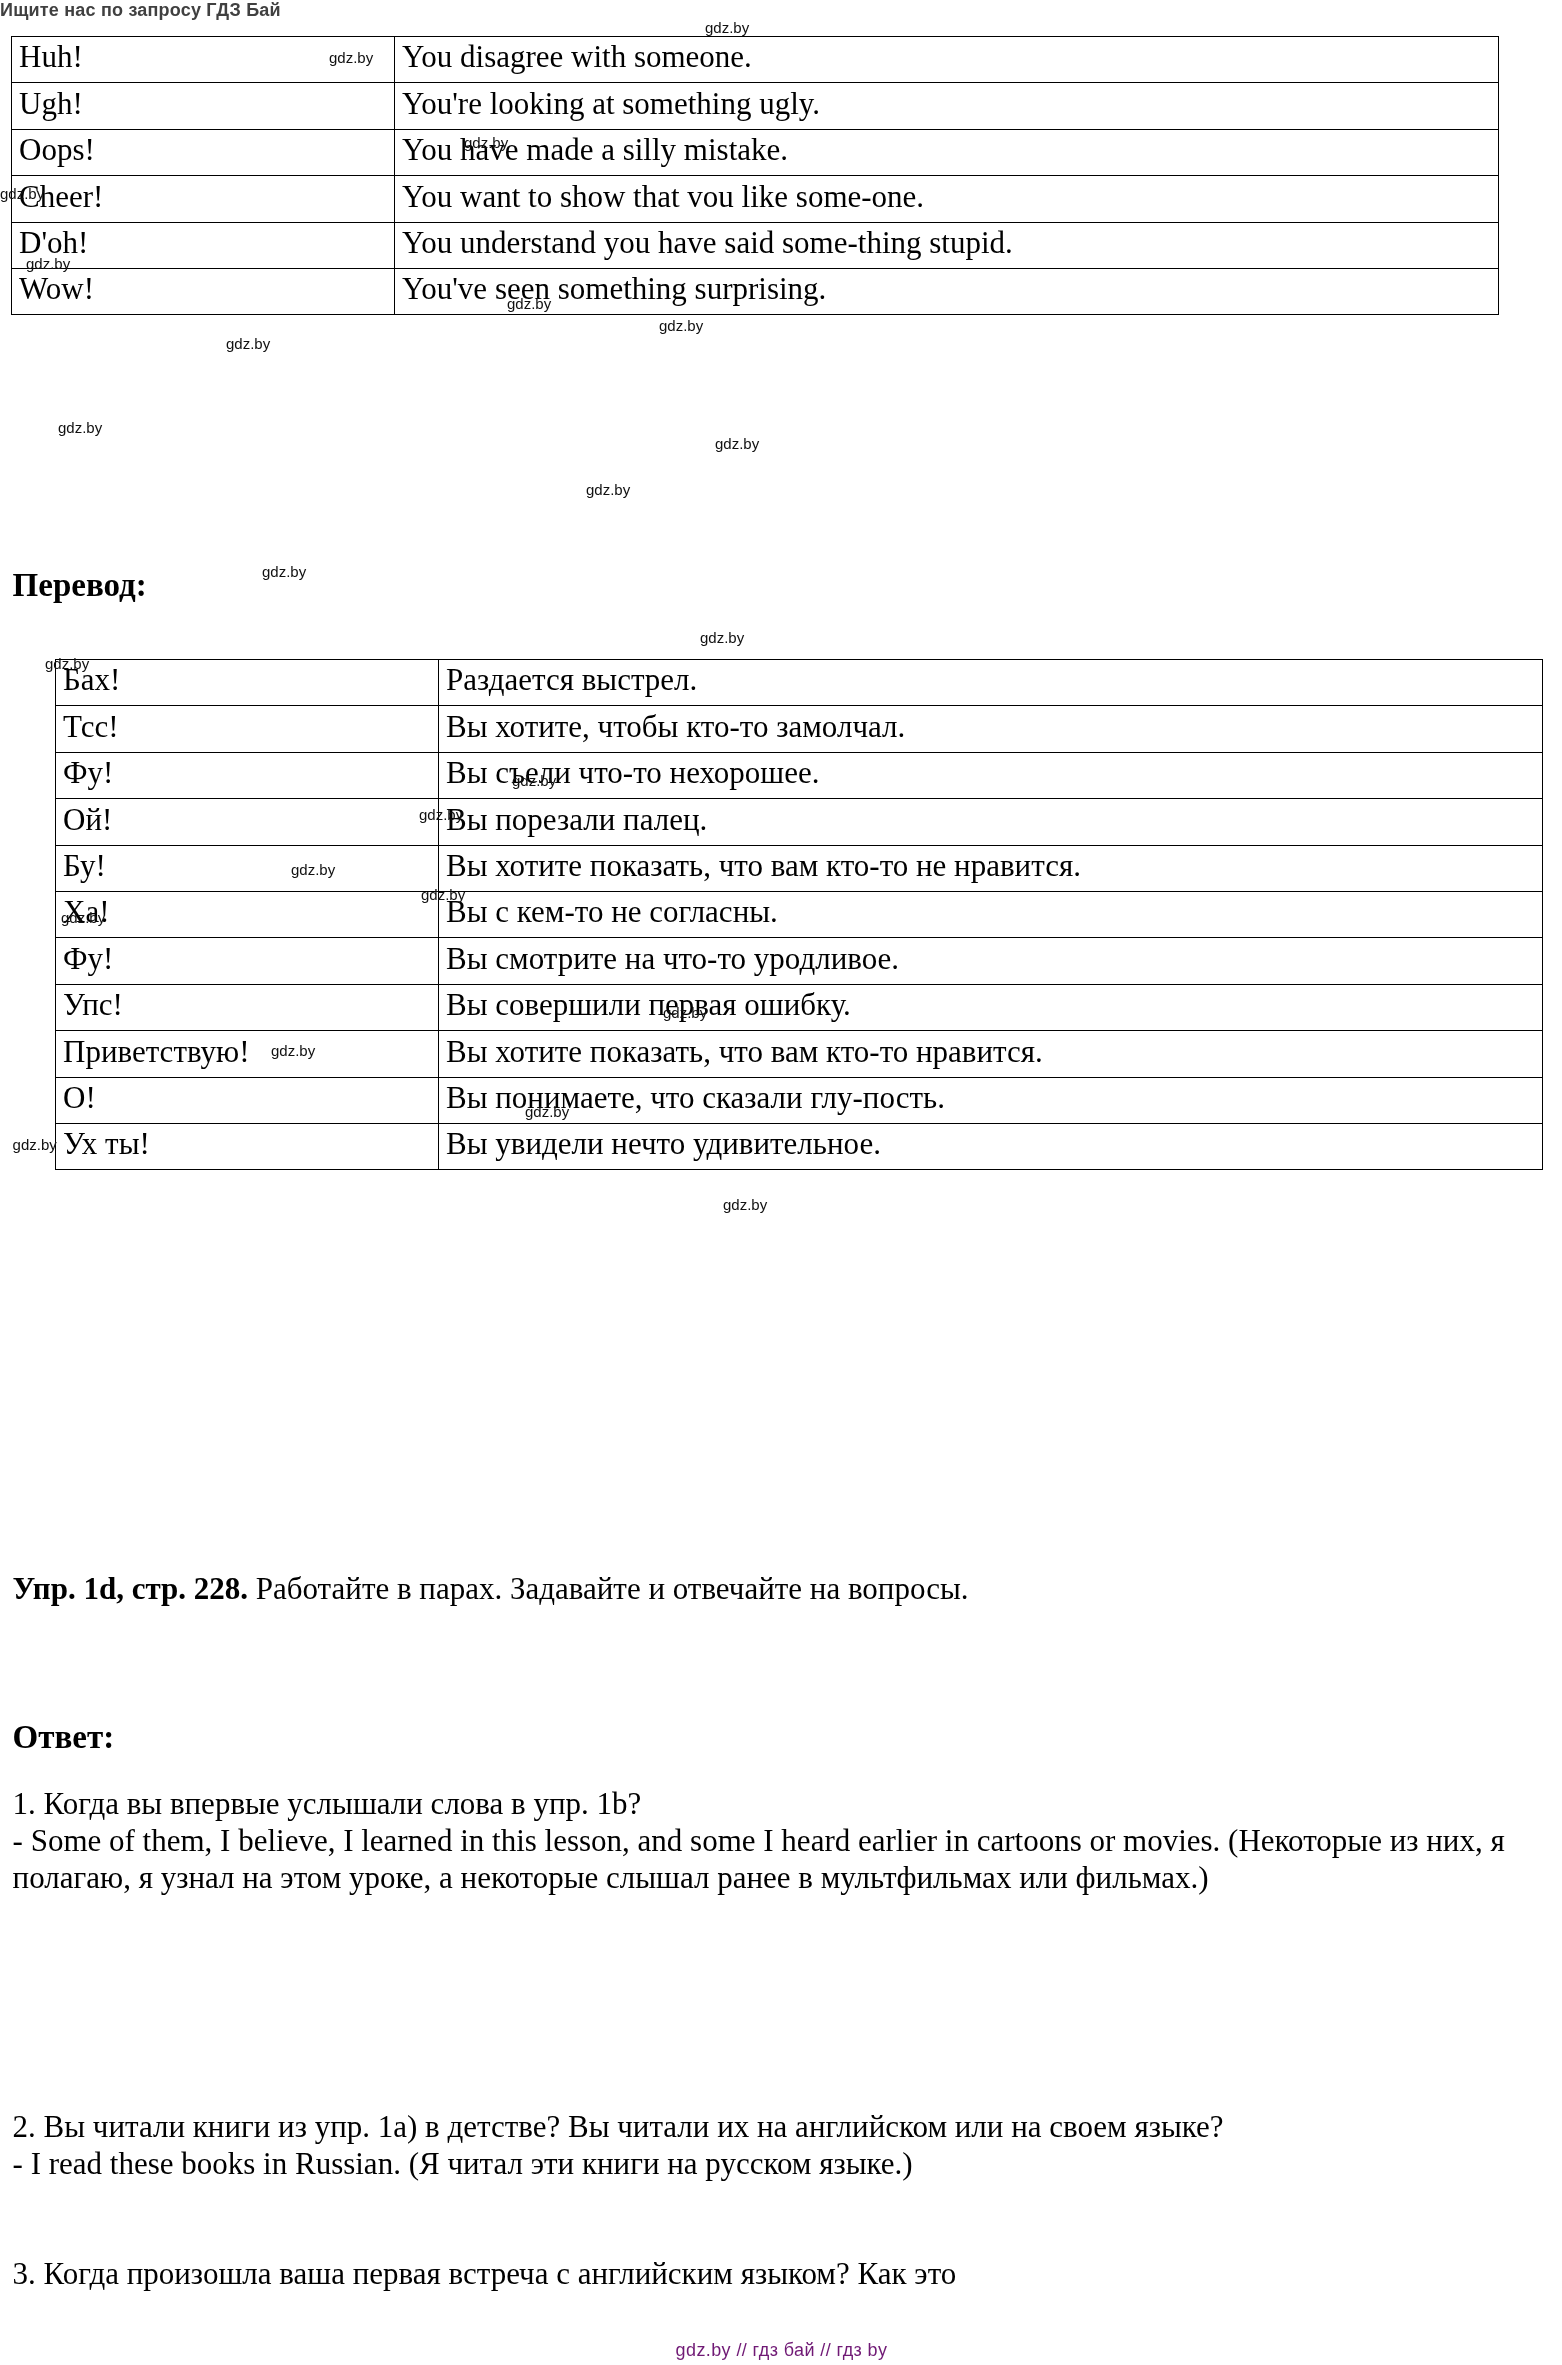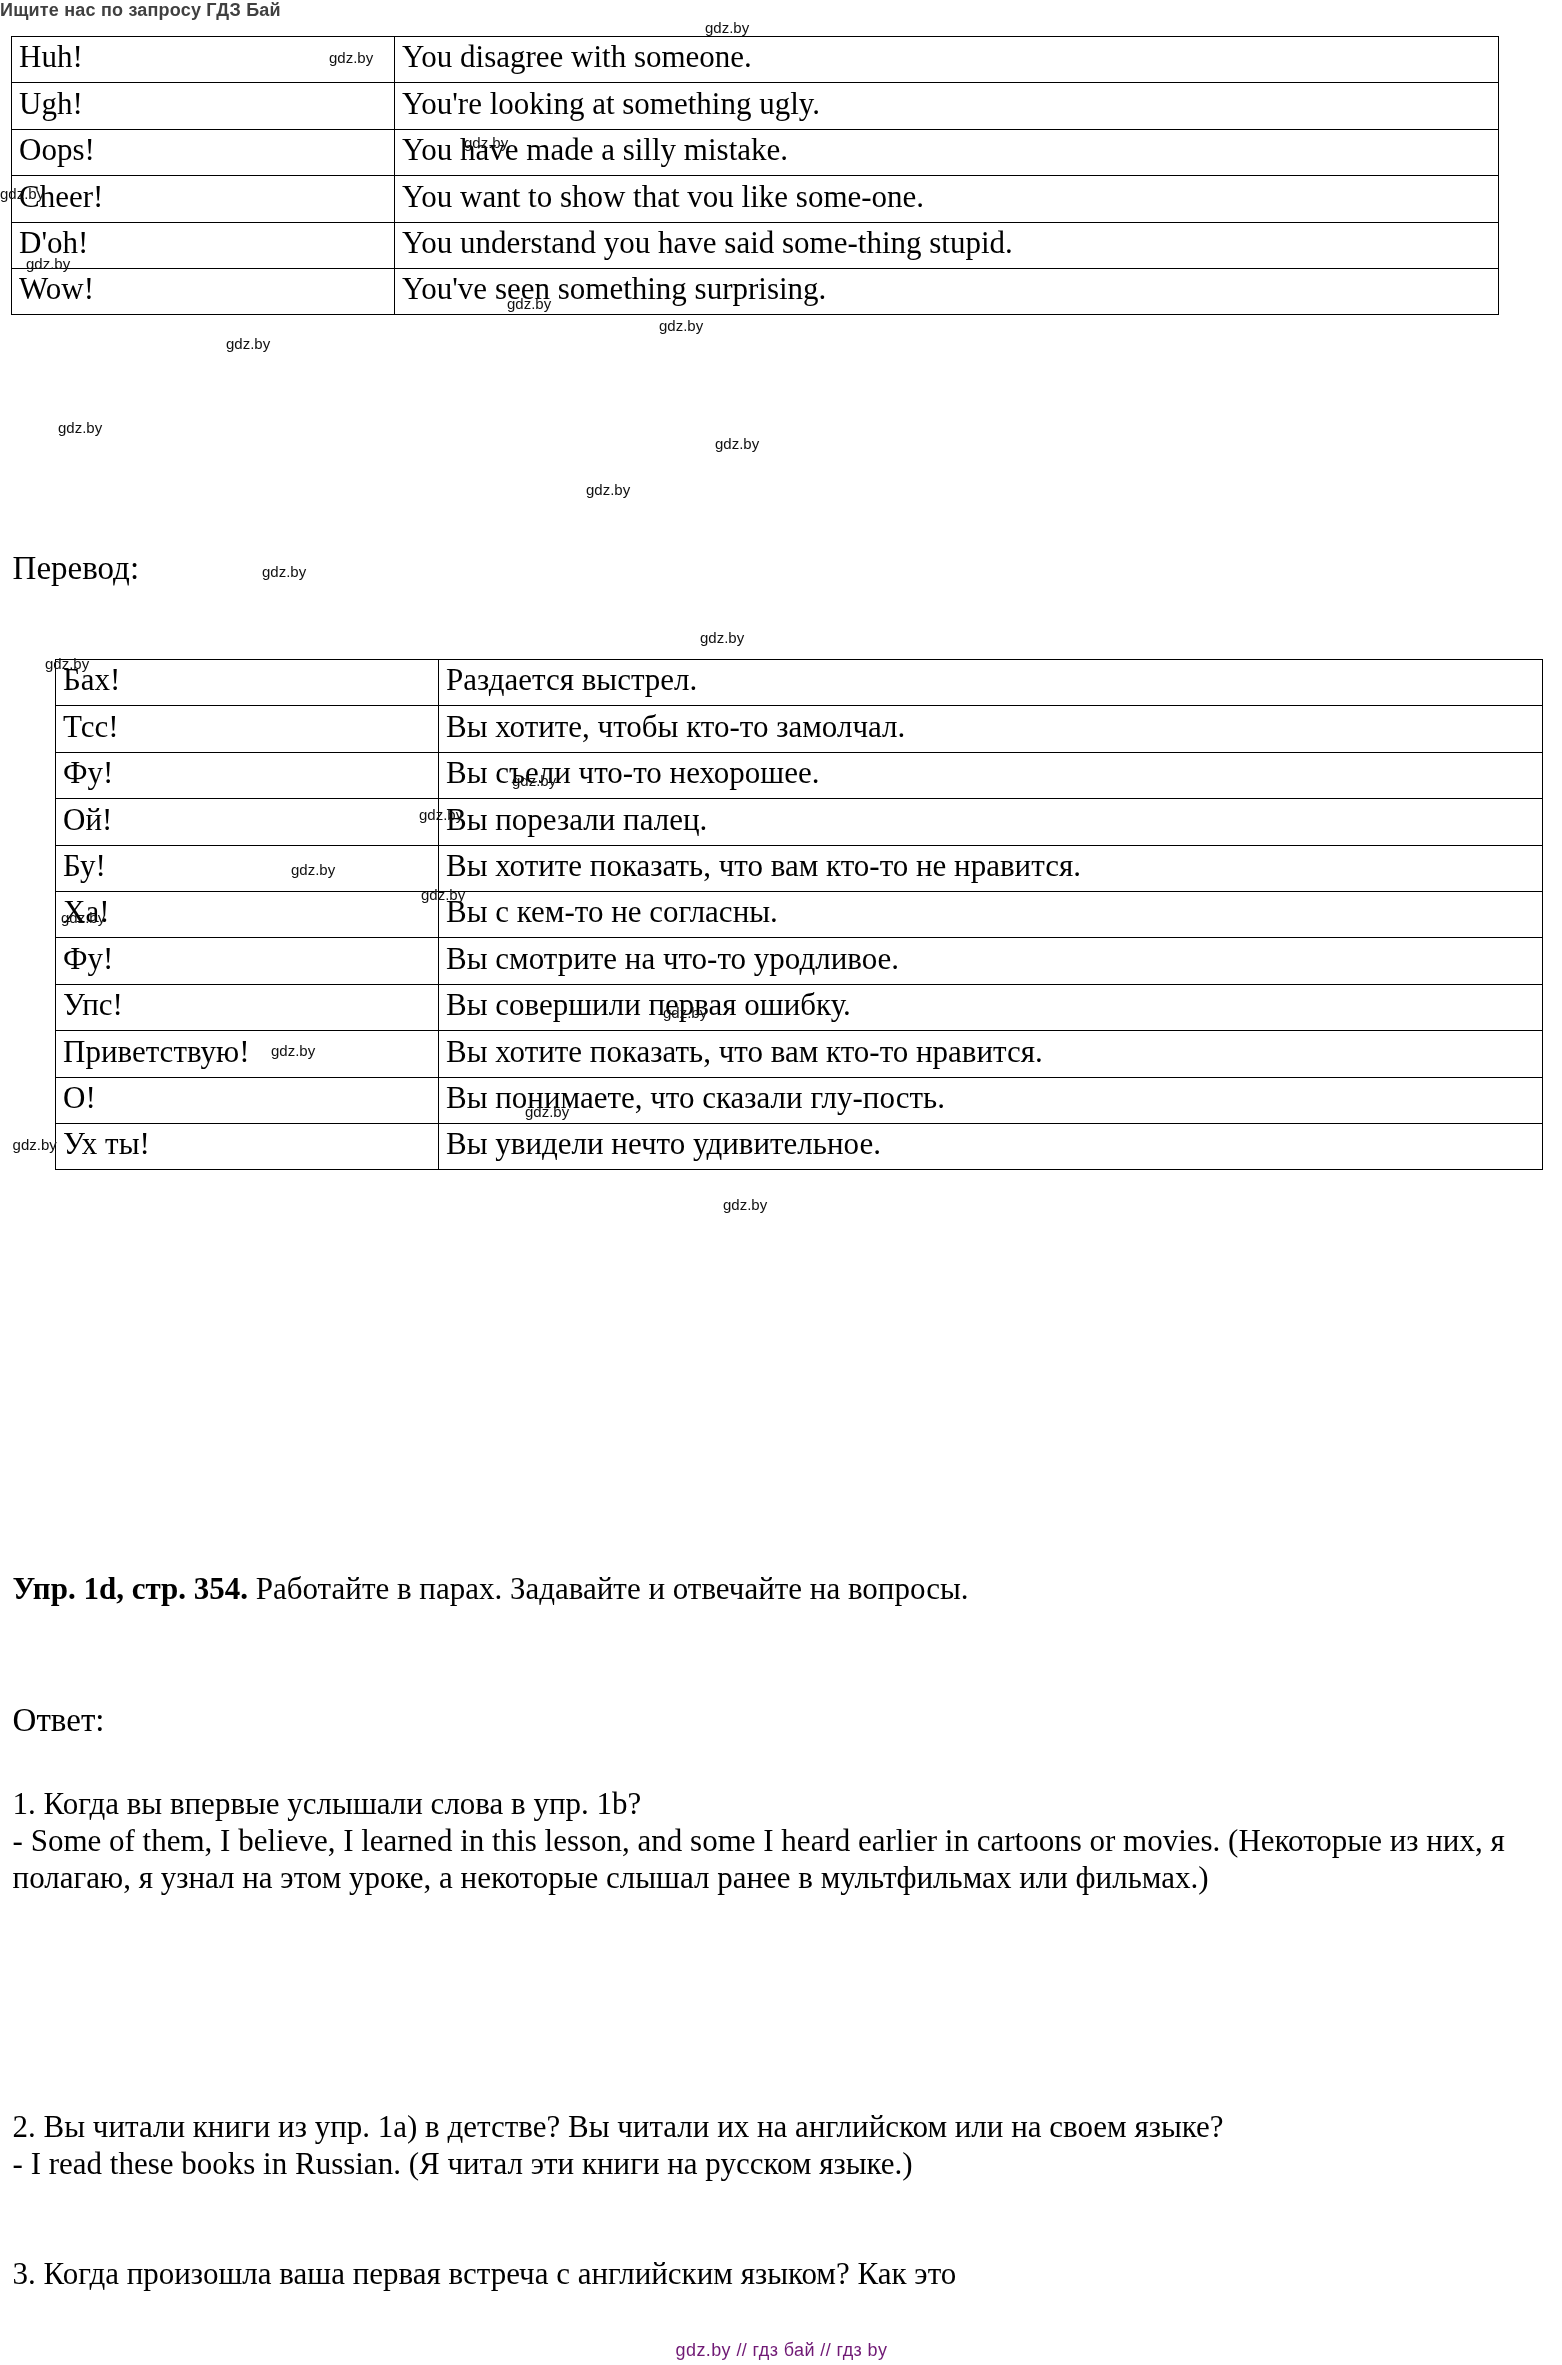--- a/index.html
+++ b/index.html
@@ -54,21 +54,22 @@
   .phrase-table col.c-right { width: 1104px; }
 
   
   .block {
     position: absolute;
     font-size: 31px;
     line-height: 37px;
     font-family: "Liberation Serif", "DejaVu Serif", serif;
   }
   .heading-bold {
-    font-weight: normal;
+    font-weight: bold;
+    margin-top: 17px;
   }
   .para {
     width: 1541px;
     left: 11px;
   }
   .para b { font-weight: bold; }
 
   #perevod-heading { left: 12.6px; top: 550px; font-size: 33px; }
   #otvet-heading   { left: 12.6px; top: 1702px; font-size: 33px; }
   #task-line       { left: 12.6px; top: 1570px; width: 1541px; }
@@ -185,21 +186,21 @@
       <td>О!</td>
       <td>Вы понимаете, что сказали глу-пость.</td>
     </tr>
     <tr>
       <td>Ух ты!</td>
       <td>Вы увидели нечто удивительное.</td>
     </tr>
   </tbody>
 </table>
 
-<div id="task-line" class="block para"><b>Упр. 1d, стр. 354.</b><span> Работайте в парах. Задавайте и отвечайте на вопросы.</span></div>
+<div id="task-line" class="block para"><b>Упр. 1d, стр. 228.</b><span> Работайте в парах. Задавайте и отвечайте на вопросы.</span></div>
 
 <div id="otvet-heading" class="block heading-bold">Ответ:</div>
 
 <div id="q1-block" class="block para">
   <div>1. Когда вы впервые услышали слова в упр. 1b?</div>
   <div>- Some of them, I believe, I learned in this lesson, and some I heard earlier in cartoons or movies. (Некоторые из них, я полагаю, я узнал на этом уроке, а некоторые слышал ранее в мультфильмах или фильмах.)</div>
 </div>
 
 <div id="q2-block" class="block para">
   <div>2. Вы читали книги из упр. 1a) в детстве? Вы читали их на английском или на своем языке?</div>

